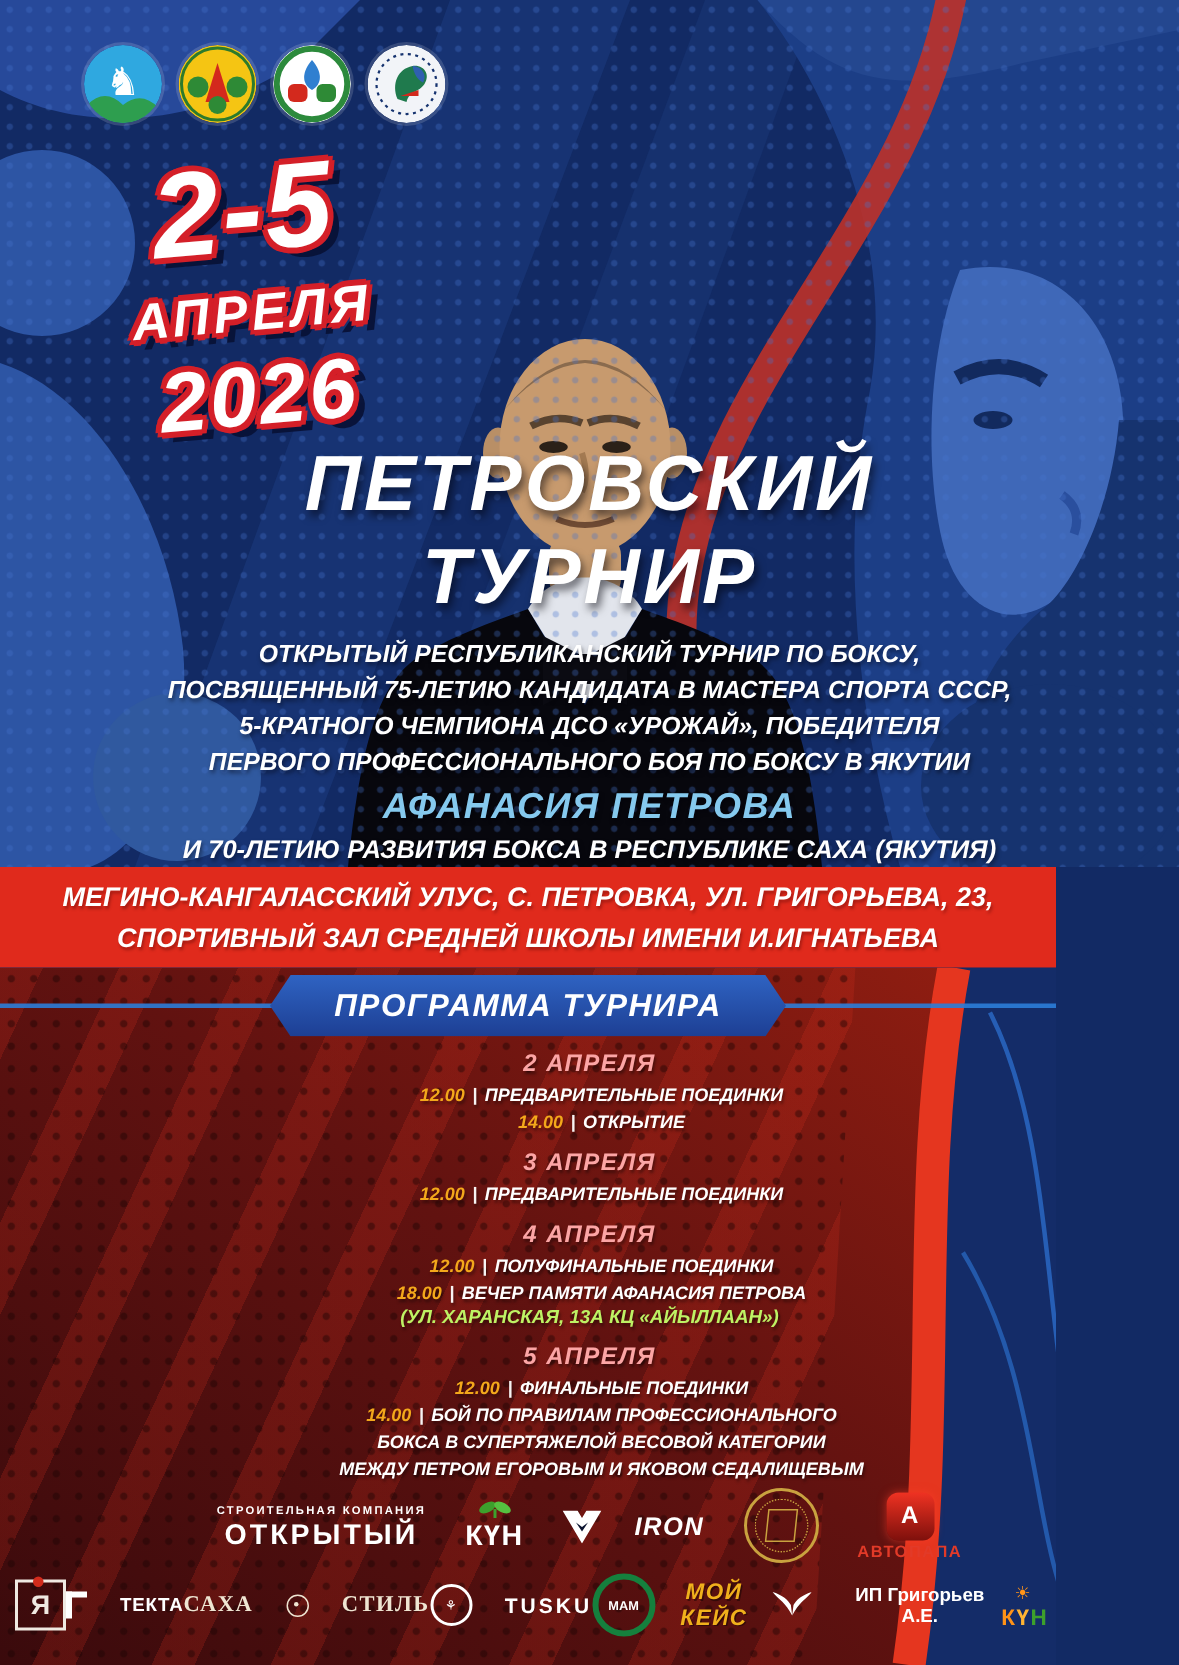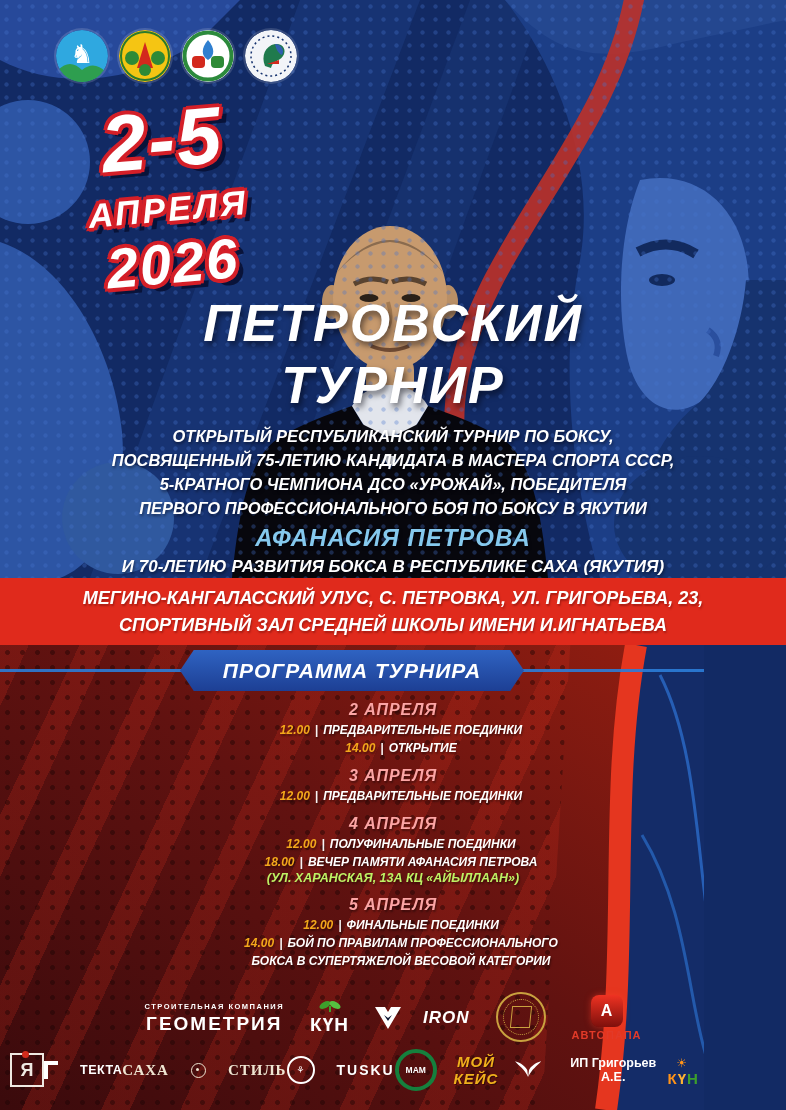--- a/index.html
+++ b/index.html
@@ -38,21 +38,21 @@
   }
   .about{
     position:absolute;left:53px;top:424px;width:680px;text-align:center;z-index:6;
     color:#fff;font-style:italic;font-weight:bold;font-size:16.5px;line-height:24px;
     text-shadow:1px 2px 3px rgba(0,0,10,.5);
   }
   .about .honoree{color:#85c9ee;font-size:24px;line-height:30px;margin:3px 0 2px 0;letter-spacing:1px;}
   .about .dedication{font-size:17px;}
   
   .location-banner{
-    position:absolute;left:0;top:578px;width:786px;height:67px;background:#e02a1c;z-index:7;
+    position:absolute;left:0;top:578px;width:704px;height:67px;background:#e02a1c;z-index:7;
     display:flex;flex-direction:column;justify-content:center;text-align:center;
     color:#fff;font-style:italic;font-weight:bold;font-size:18px;line-height:27px;
     text-shadow:1px 2px 2px rgba(60,0,0,.35);
   }
   
   .bottom-section{position:absolute;left:0;top:645px;width:704px;height:465px;overflow:hidden;}
   .stripes-red{
     position:absolute;inset:0;pointer-events:none;
     clip-path:polygon(0 0,81% 0,77% 100%,0 100%);
     background:repeating-linear-gradient(115deg, rgba(220,48,30,.20) 0 26px, transparent 26px 72px);
@@ -281,27 +281,28 @@
         <div class="ev"><span class="ev-time">12.00</span><span class="ev-div">|</span><span>ПОЛУФИНАЛЬНЫЕ ПОЕДИНКИ</span></div>
         <div class="ev"><span class="ev-time">18.00</span><span class="ev-div">|</span><span>ВЕЧЕР ПАМЯТИ АФАНАСИЯ ПЕТРОВА</span></div>
         <div class="ev-note">(УЛ. ХАРАНСКАЯ, 13А КЦ «АЙЫЛЛААН»)</div>
       </div>
 
       <div class="day">
         <div class="day-date">5 АПРЕЛЯ</div>
         <div class="ev"><span class="ev-time">12.00</span><span class="ev-div">|</span><span>ФИНАЛЬНЫЕ ПОЕДИНКИ</span></div>
         <div class="ev"><span class="ev-time">14.00</span><span class="ev-div">|</span><span>БОЙ ПО ПРАВИЛАМ ПРОФЕССИОНАЛЬНОГО</span></div>
         <div class="ev">БОКСА В СУПЕРТЯЖЕЛОЙ ВЕСОВОЙ КАТЕГОРИИ</div>
+        <div class="ev">МЕЖДУ ПЕТРОМ ЕГОРОВЫМ И ЯКОВОМ СЕДАЛИЩЕВЫМ</div>
       </div>
     </div>
 
     <div class="sponsors-row1">
       <div class="sp">
         <div class="geo-top">СТРОИТЕЛЬНАЯ КОМПАНИЯ</div>
-        <div class="geo-name">ГЕОМЕТРИЯ</div>
+        <div class="geo-name">ОТКРЫТЫЙ</div>
       </div>
       <div class="sp">
         <svg width="22" height="12" viewBox="0 0 22 12">
           <ellipse cx="6" cy="5" rx="6" ry="3.2" fill="#3da02c" transform="rotate(-28 6 5)"></ellipse>
           <ellipse cx="16" cy="5" rx="6" ry="3.2" fill="#55c040" transform="rotate(28 16 5)"></ellipse>
           <rect x="10" y="6" width="2" height="6" fill="#3da02c"></rect>
         </svg>
         <div class="kyn-name">КҮН</div>
       </div>
       <div class="sp">

